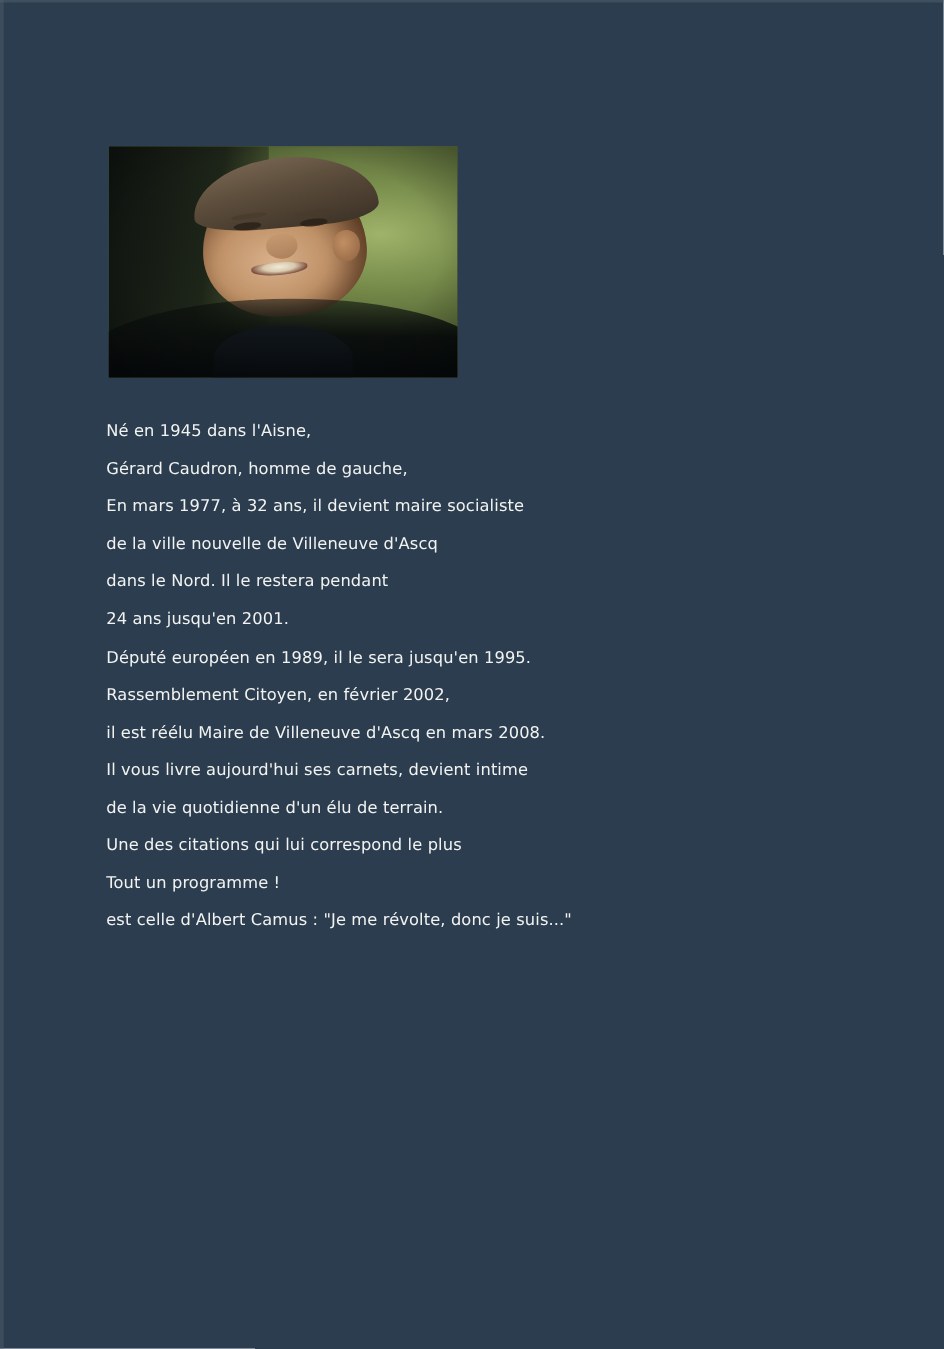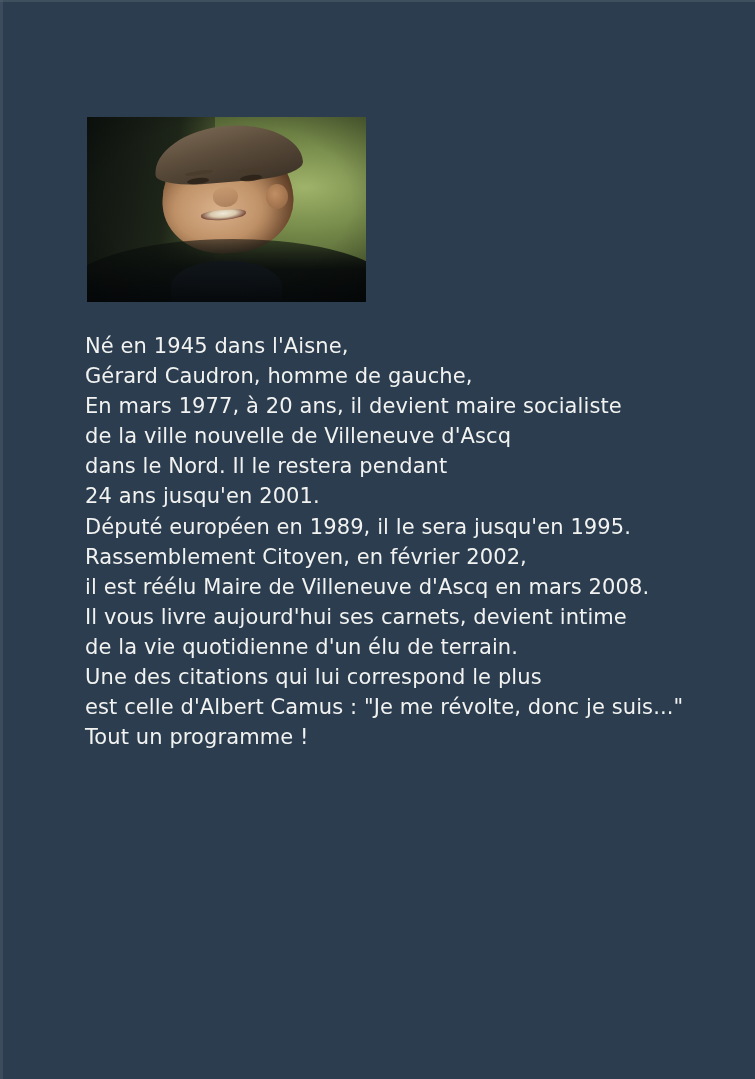--- a/index.html
+++ b/index.html
@@ -156,21 +156,21 @@
     background: radial-gradient(ellipse 86% 84% at 50% 46%, rgba(0,0,0,0) 52%, rgba(0,0,0,.42) 100%);
   }
 
   
   .bio {
     position: absolute;
     left: 85px;
     top: 331px;
     width: 620px;
     color: #f2f3f1;
-    font-size: 21px;
+    font-size: 13px;
     line-height: 30.1px;
     letter-spacing: .1px;
     font-family: "DejaVu Sans", sans-serif;
     white-space: nowrap;
   }
   .bio .line { display: block; }
 </style>
 </head>
 <body>
 
@@ -189,27 +189,27 @@
     <div class="ph-nose"></div>
     <div class="ph-mouth"></div>
     <div class="ph-shoulder"></div>
     <div class="ph-collar"></div>
     <div class="ph-vignette"></div>
   </div>
 
   <div class="bio">
     <span class="line">Né en 1945 dans l'Aisne,</span>
     <span class="line">Gérard Caudron, homme de gauche,</span>
-    <span class="line">En mars 1977, à 20 ans, il devient maire socialiste</span>
+    <span class="line">En mars 1977, à 32 ans, il devient maire socialiste</span>
     <span class="line">de la ville nouvelle de Villeneuve d'Ascq</span>
     <span class="line">dans le Nord. Il le restera pendant</span>
     <span class="line">24 ans jusqu'en 2001.</span>
     <span class="line">Député européen en 1989, il le sera jusqu'en 1995.</span>
     <span class="line">Rassemblement Citoyen, en février 2002,</span>
     <span class="line">il est réélu Maire de Villeneuve d'Ascq en mars 2008.</span>
     <span class="line">Il vous livre aujourd'hui ses carnets, devient intime</span>
     <span class="line">de la vie quotidienne d'un élu de terrain.</span>
     <span class="line">Une des citations qui lui correspond le plus</span>
+    <span class="line">Tout un programme !</span>
     <span class="line">est celle d'Albert Camus : "Je me révolte, donc je suis..."</span>
-    <span class="line">Tout un programme !</span>
   </div>
 
 </div>
 
 </body></html>

